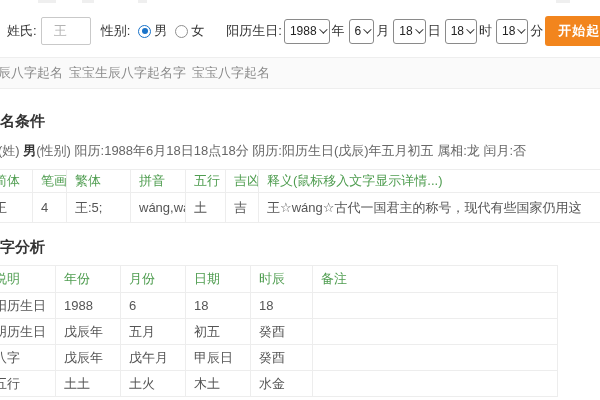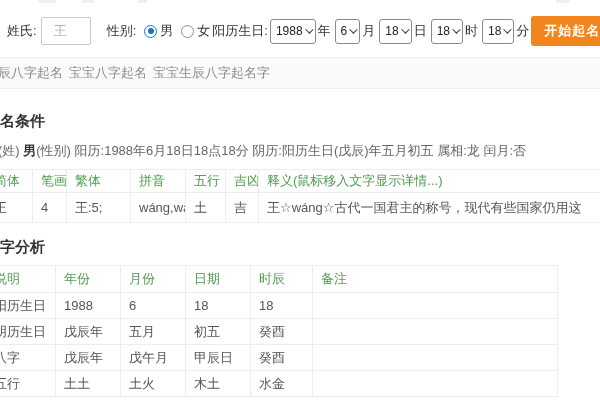--- a/index.html
+++ b/index.html
@@ -21,33 +21,33 @@
     font-size:13px; color:#333; white-space:nowrap;
   }
   .lbl { color:#333; }
   .surname-box {
     width:50px; height:28px; margin-left:4px;
     border:1px solid #c9c9c9; border-radius:2px;
     font-size:13px; color:#b3b3b3; padding:0 0 0 12px;
     font-family:"Liberation Sans","DejaVu Sans",sans-serif;
     background:#fff; outline:none;
   }
-  .gender-lbl { margin-left:16px; }
+  .gender-lbl { margin-left:10px; }
   .radio-wrap { display:inline-flex; align-items:center; margin-left:8px; }
   .radio {
     width:13px; height:13px; border-radius:50%;
     border:1px solid #8f8f8f; background:#fff;
     display:inline-block; position:relative; margin-right:3px;
   }
   .radio.checked { border:1px solid #1a73c9; }
   .radio.checked::after {
     content:""; position:absolute; left:2.5px; top:2.5px;
     width:6px; height:6px; border-radius:50%; background:#1a73c9;
   }
-  .bday-lbl { margin-left:2px; }
+  .bday-lbl { margin-left:22px; }
   .select {
     display:inline-flex; align-items:center; justify-content:space-between;
     height:25px; border:1px solid #8a8a8a; border-radius:3px;
     background:#fff; padding:0 4px 0 5px; margin-left:2px;
     font-size:12px; color:#222; cursor:default;
   }
   .sel-year { width:46px; }
   .sel-sm  { width:34px; }
   .chev {
     width:6px; height:6px; border-right:1.6px solid #333; border-bottom:1.6px solid #333;
@@ -151,22 +151,22 @@
         <span>18</span>
         <span class="chev"></span>
       </span>
       <span class="unit">分</span>
 
       <button class="submit-btn">开始起名</button>
     </div>
 
     <div class="crumb-bar">
       <a href="#">生辰八字起名</a>
+      <a href="#">宝宝生辰八字起名字</a>
       <a href="#">宝宝八字起名</a>
-      <a href="#">宝宝生辰八字起名字</a>
     </div>
 
     <h2 class="sec-title t1">起名条件</h2>
     <p class="summary">
       <span>王(姓) </span><b>男</b><span>(性别) 阳历:1988年6月18日18点18分 阴历:阳历生日(戊辰)年五月初五 属相:龙 闰月:否</span>
     </p>
 
     <table class="tbl-hanzi">
       <colgroup>
         <col style="width:47px">

